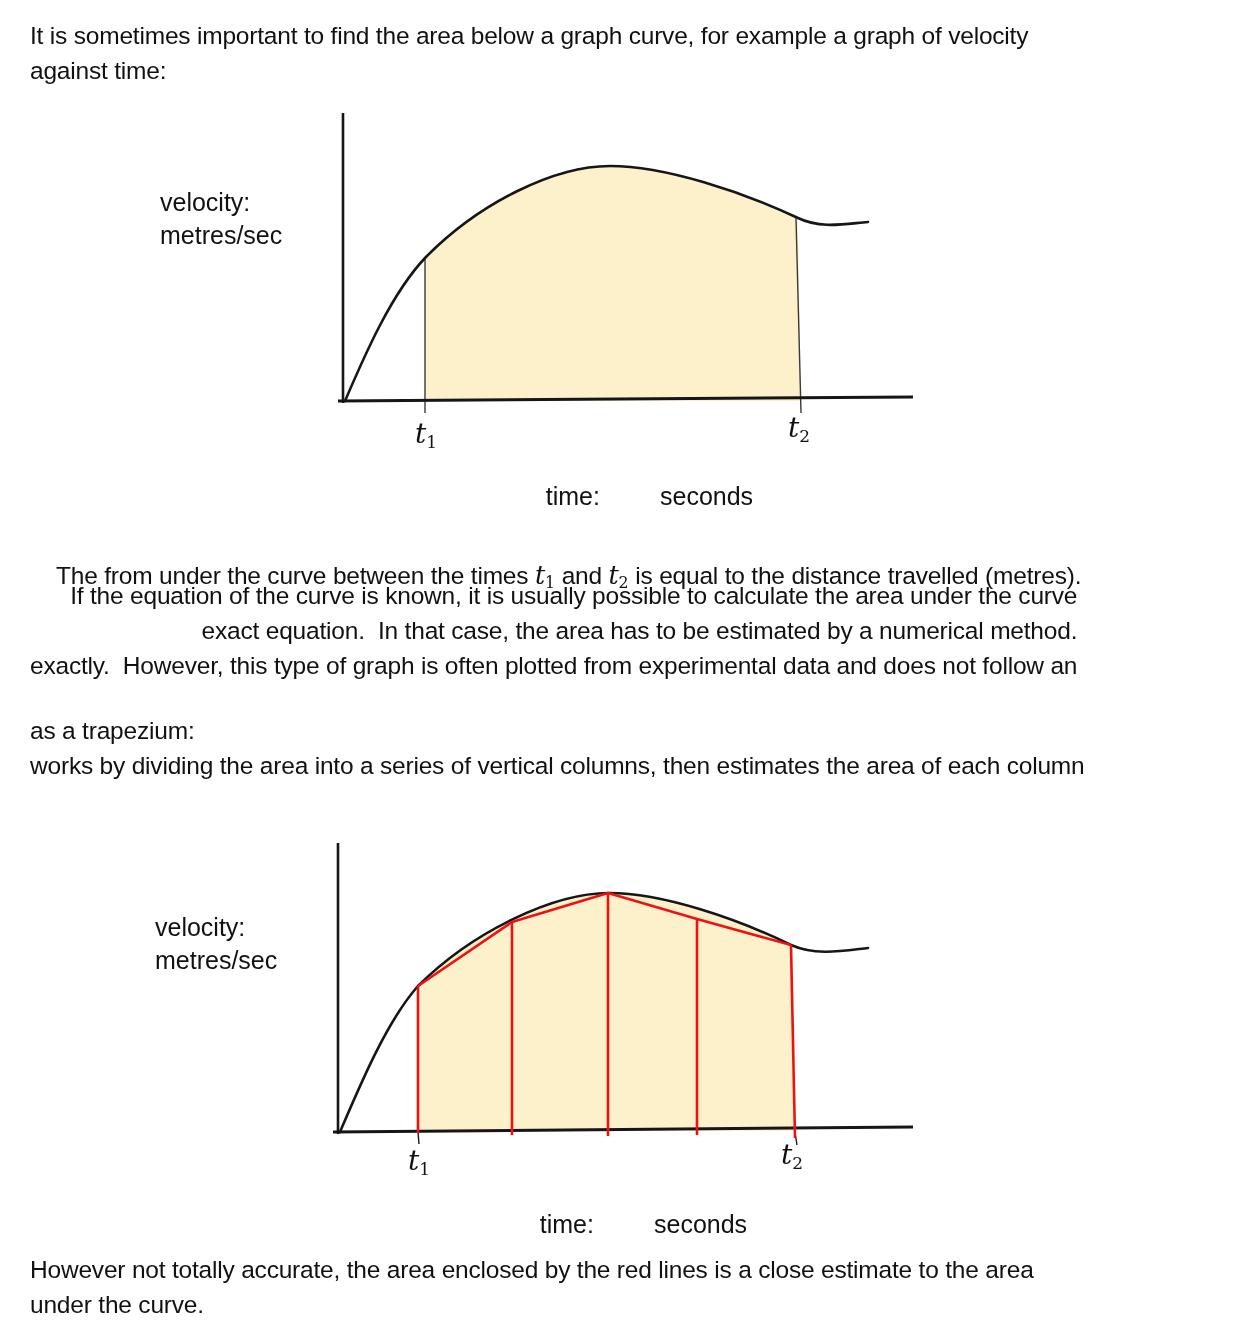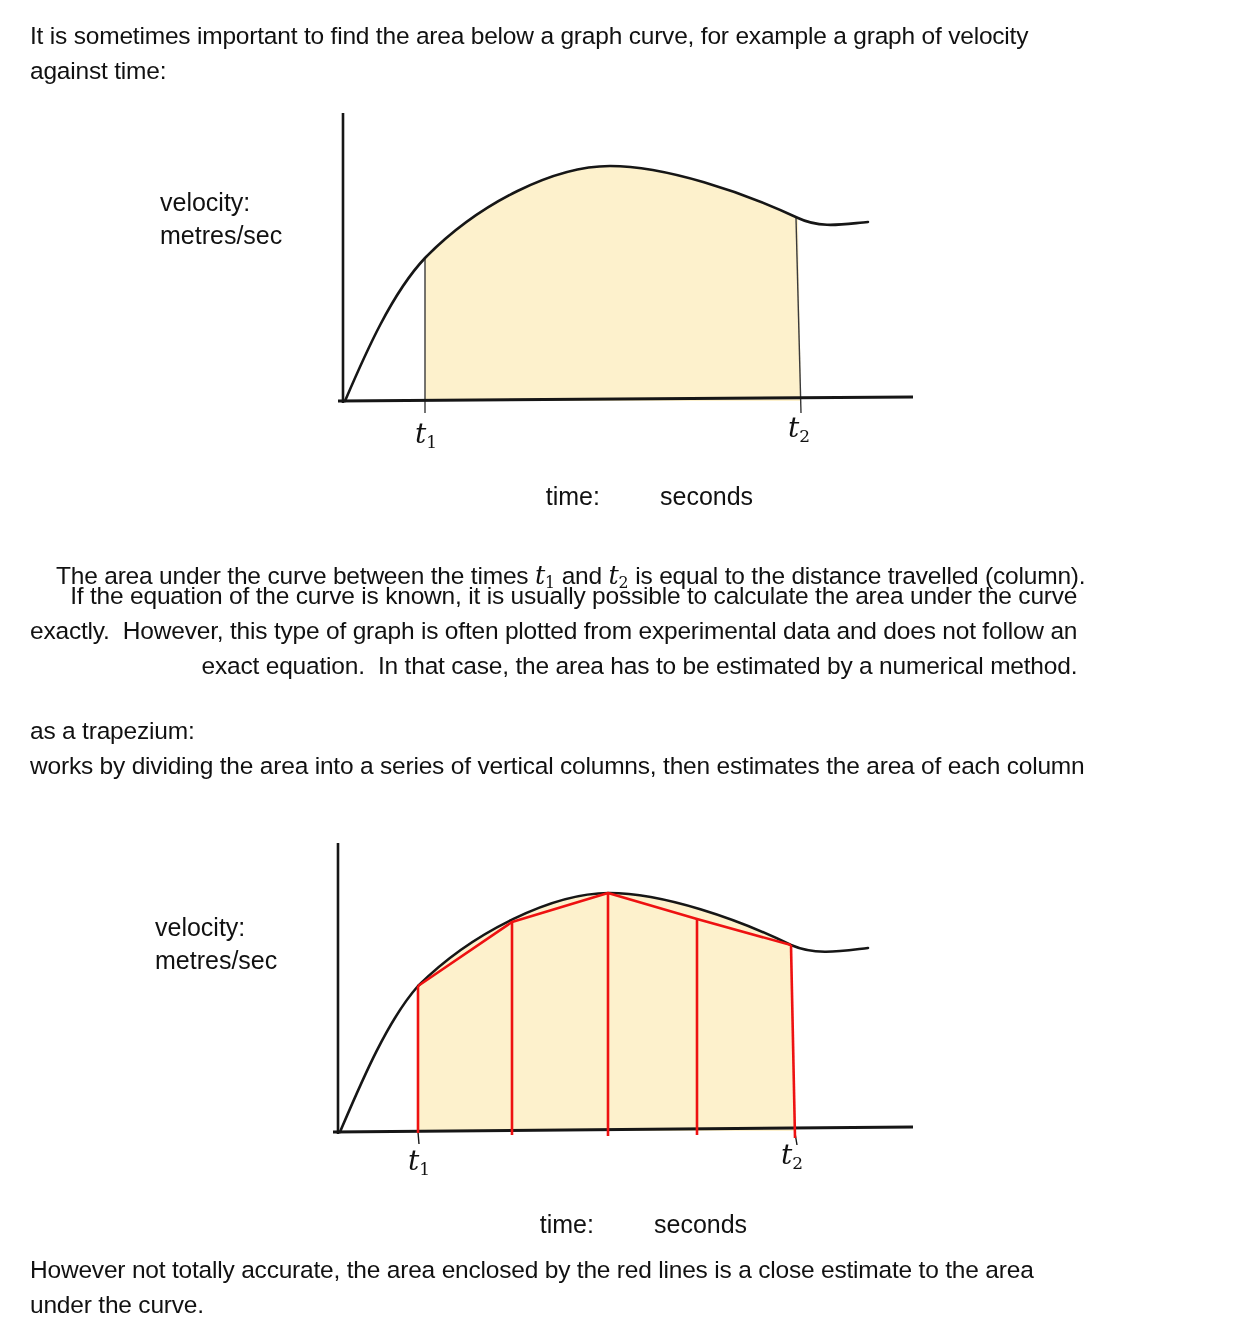--- a/index.html
+++ b/index.html
@@ -89,27 +89,27 @@
     <span>t</span><sub>1</sub>
   </div>
   <div class="t-label" style="left:788px; top:411px;">
     <span>t</span><sub>2</sub>
   </div>
   <div class="x-axis-caption" style="left:518px; top:453px;">
     <span>time:</span><span class="w2">seconds</span>
   </div>
 
   <div class="para para-inline" style="left:30px; top:523px;">
-    <span>The area under the curve between the times </span><span class="math-t"><span>t</span><sub>1</sub></span><span> and </span><span class="math-t"><span>t</span><sub>2</sub></span><span> is equal to the distance travelled (column).</span>
+    <span>The from under the curve between the times </span><span class="math-t"><span>t</span><sub>1</sub></span><span> and </span><span class="math-t"><span>t</span><sub>2</sub></span><span> is equal to the distance travelled (metres).</span>
   </div>
 
   <div class="para" style="left:30px; top:578px;text-align:right;">
     <div class="line">If the equation of the curve is known, it is usually possible to calculate the area under the curve</div>
+    <div class="line">exact equation.  In that case, the area has to be estimated by a numerical method.</div>
     <div class="line">exactly.  However, this type of graph is often plotted from experimental data and does not follow an</div>
-    <div class="line">exact equation.  In that case, the area has to be estimated by a numerical method.</div>
   </div>
 
   <div class="para" style="left:30px; top:713px;">
     <div class="line">as a trapezium:</div>
     <div class="line">works by dividing the area into a series of vertical columns, then estimates the area of each column</div>
   </div>
 
   <div class="fig-label" style="left:155px; top:911px; width:170px;">
     <div>velocity:</div>
     <div>metres/sec</div>

